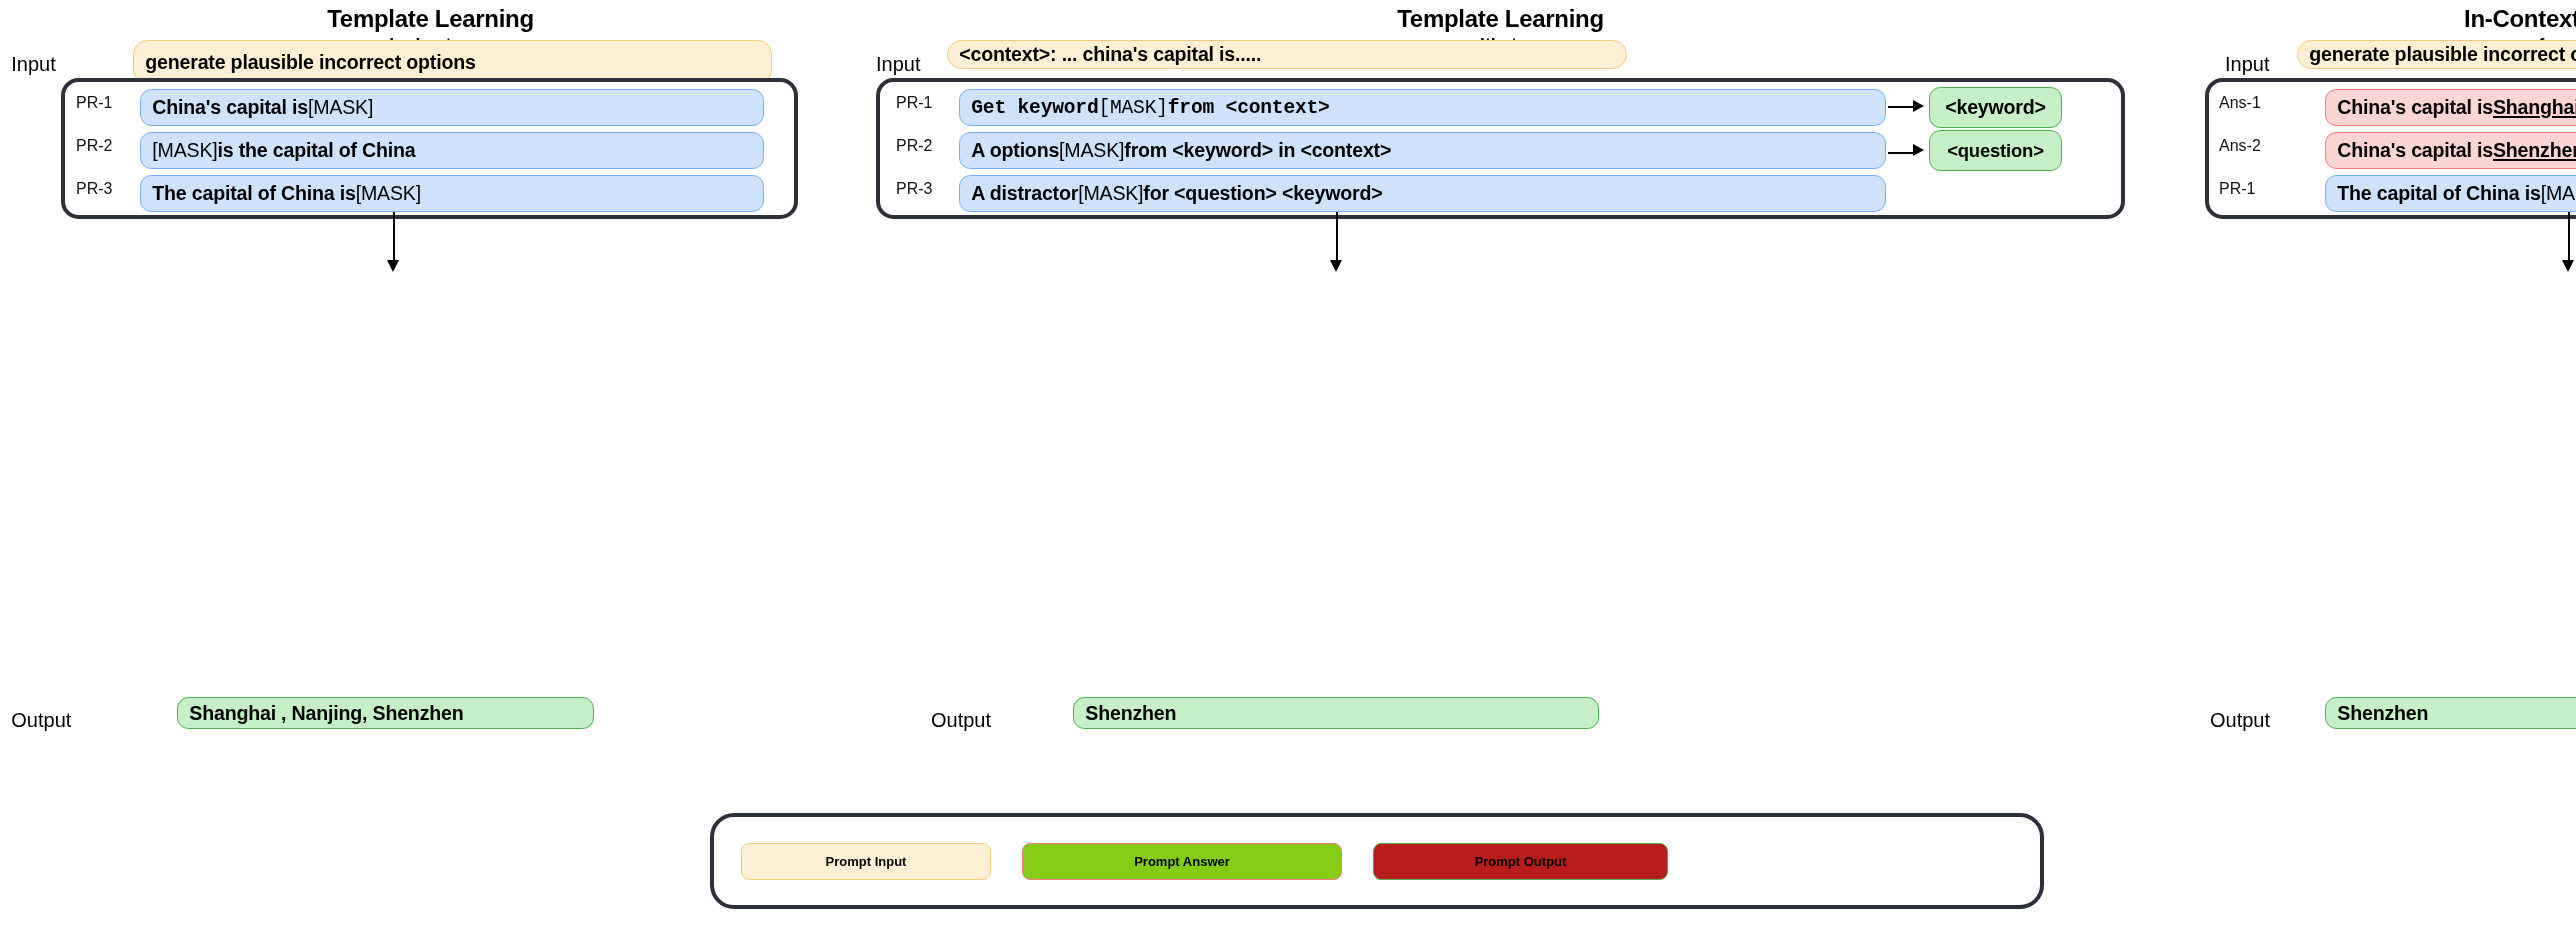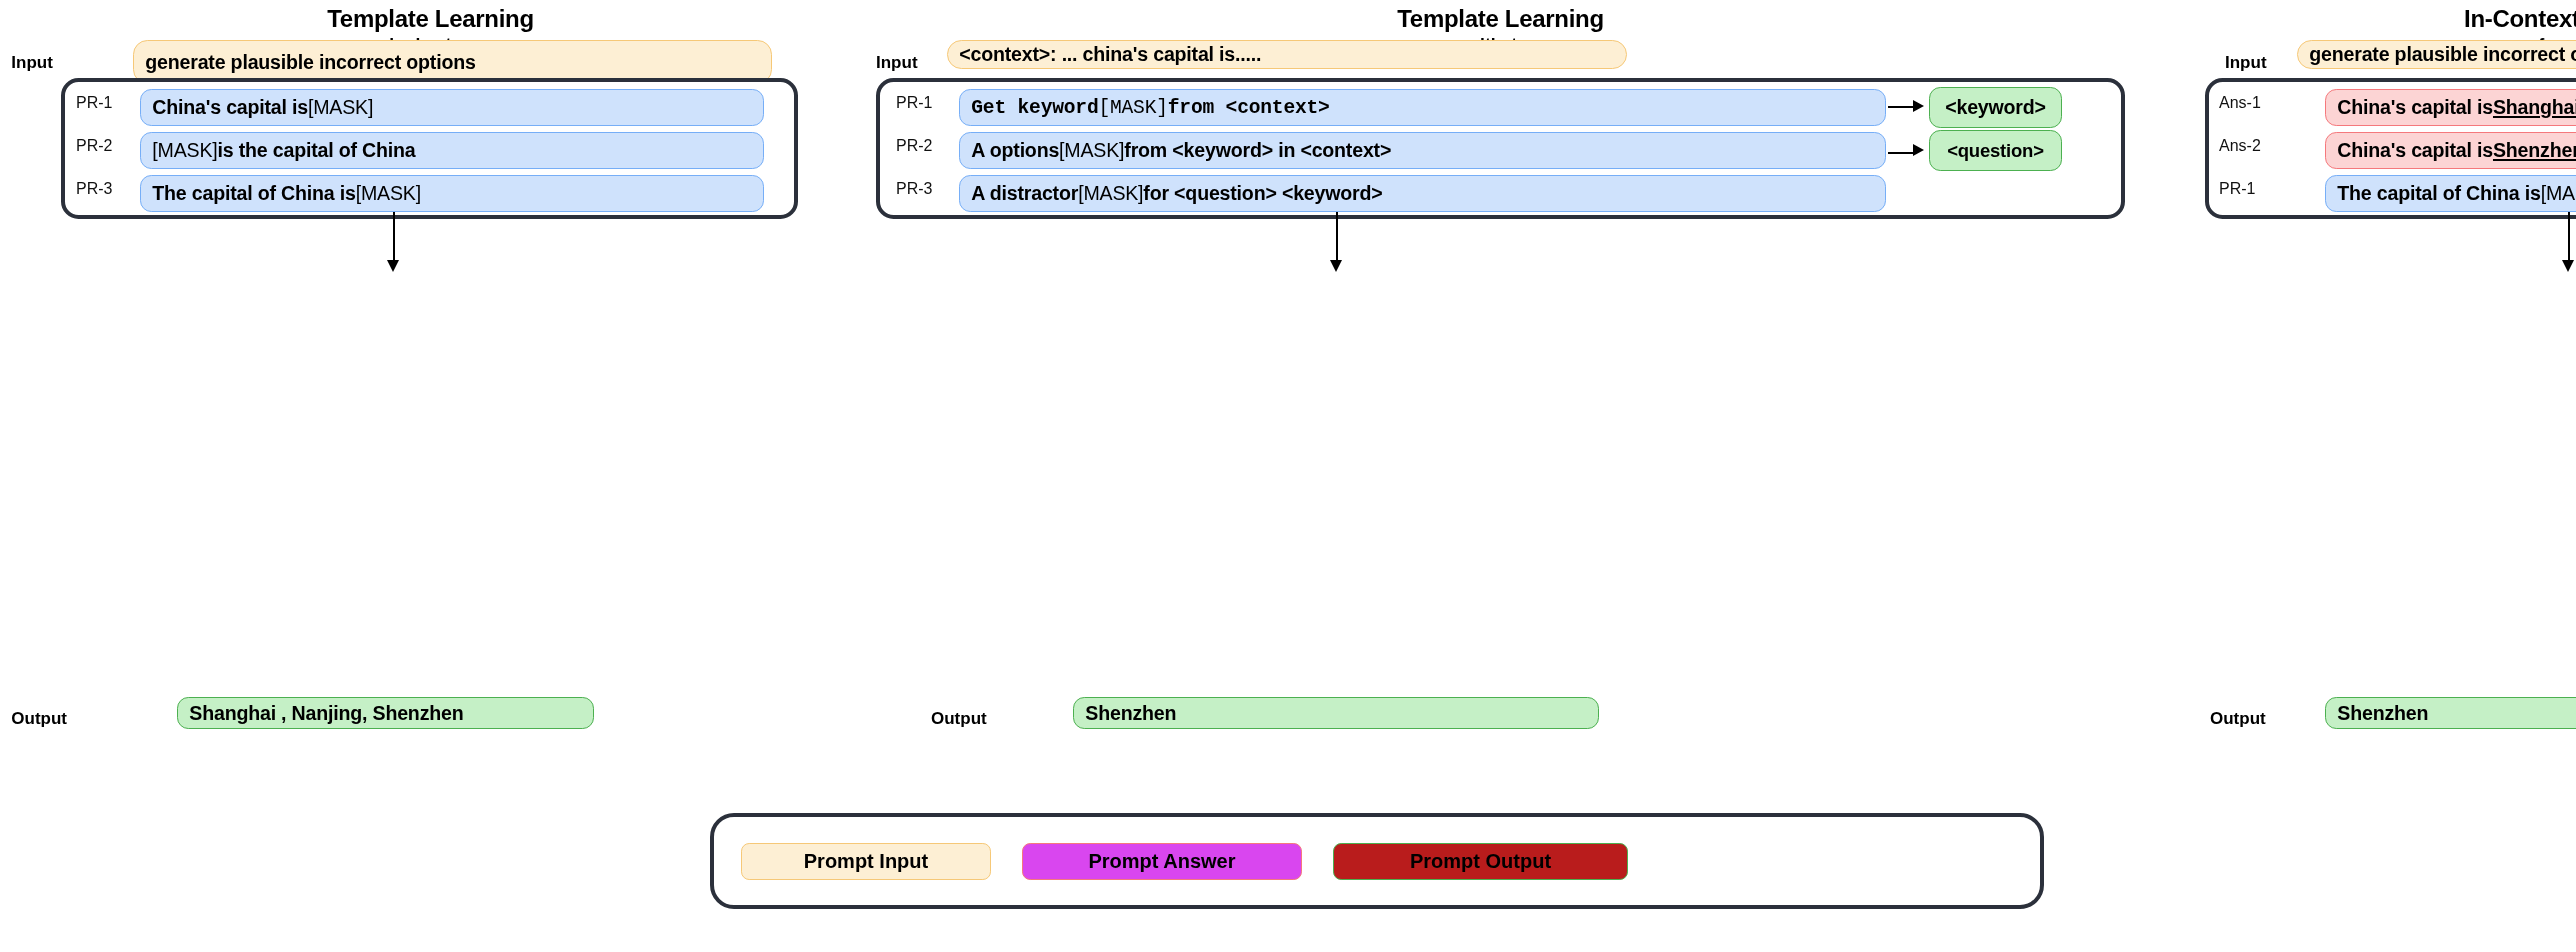--- a/index.html
+++ b/index.html
@@ -6,21 +6,21 @@
   body{width:2998px;height:953px;position:relative;overflow:hidden;
        font-family:"Liberation Sans","DejaVu Sans",sans-serif;color:#000;}
 
   .panel{position:absolute;}
 
   .title{position:absolute;text-align:center;font-weight:bold;font-size:24px;
          letter-spacing:-0.3px;line-height:1;}
   .subtitle{position:absolute;text-align:center;font-weight:bold;font-size:17.5px;
             line-height:1;}
 
-  .io-label{position:absolute;font-weight:bold;font-size:17px;line-height:1;
+  .io-label{position:absolute;font-weight:normal;font-size:20px;line-height:1;
             white-space:nowrap;}
   .row-label{position:absolute;font-weight:normal;font-size:16px;line-height:1;
              white-space:nowrap;color:#111;}
 
   .chip{position:absolute;box-sizing:border-box;display:flex;align-items:center;
         font-weight:bold;font-size:19.6px;border-radius:11.3px;padding:0 11.3px;
         white-space:nowrap;letter-spacing:-0.2px;}
 
   .chip-input{background:#fdefd4;border:1.5px solid #f6c877;border-radius:14.4px;}
   .chip-text {background:#cfe2fc;border:1.5px solid #76aef7;}
@@ -30,21 +30,21 @@
   .chip .mask{font-weight:normal;}
   .chip .ul{text-decoration:underline;text-decoration-thickness:2.1px;text-underline-offset:1.5px;}
 
   .container-box{position:absolute;box-sizing:border-box;border:4.1px solid #2b303b;
                  border-radius:17.5px;background:#fff;}
 
   .legend-box{position:absolute;box-sizing:border-box;border:4.6px solid #2b303b;
               border-radius:24px;background:#fff;display:flex;align-items:center;}
   .legend-chip{position:relative;display:flex;align-items:center;justify-content:center;
                box-sizing:border-box;height:37px;border-radius:8.2px;
-               font-weight:bold;font-size:20px;white-space:nowrap;padding:0 10.3px;}
+               font-weight:bold;font-size:13px;white-space:nowrap;padding:0 10.3px;}
 
   .arrow{position:absolute;}
   .arrow-v{position:absolute;background:#000;width:2.1px;}
   .arrow-head-d{position:absolute;width:0;height:0;border-left:6.7px solid transparent;
                 border-right:6.7px solid transparent;border-top:12.4px solid #000;}
   .arrow-h{position:absolute;background:#000;height:1.5px;}
   .arrow-head-r{position:absolute;width:0;height:0;border-top:6.7px solid transparent;
                 border-bottom:6.7px solid transparent;border-left:11.3px solid #000;}
 </style>
 </head>
@@ -193,20 +193,20 @@
   <div class="io-label" style="left:2210px;top:710px;">Output</div>
   <div class="chip chip-out" style="left:2325px;top:697px;width:526px;height:32px;">
     <span>Shenzhen</span>
   </div>
 </div>
 
 <div class="legend-box" style="left:710px;top:813px;width:1334px;height:96px;padding:0 27px;gap:31px;">
   <div class="legend-chip" style="width:250px;background:#fdefd4;border:1.5px solid #f6c877;">
     <span>Prompt Input</span>
   </div>
-  <div class="legend-chip" style="width:280px;background:#d946ef;border:1.5px solid #f5787c;">
+  <div class="legend-chip" style="width:320px;background:#84cc16;border:1.5px solid #f5787c;">
     <span>Prompt Answer</span>
   </div>
   <div class="legend-chip" style="width:295px;background:#b91c1c;border:1.5px solid #4cb050;">
     <span>Prompt Output</span>
   </div>
 </div>
 
 
 </body></html>

